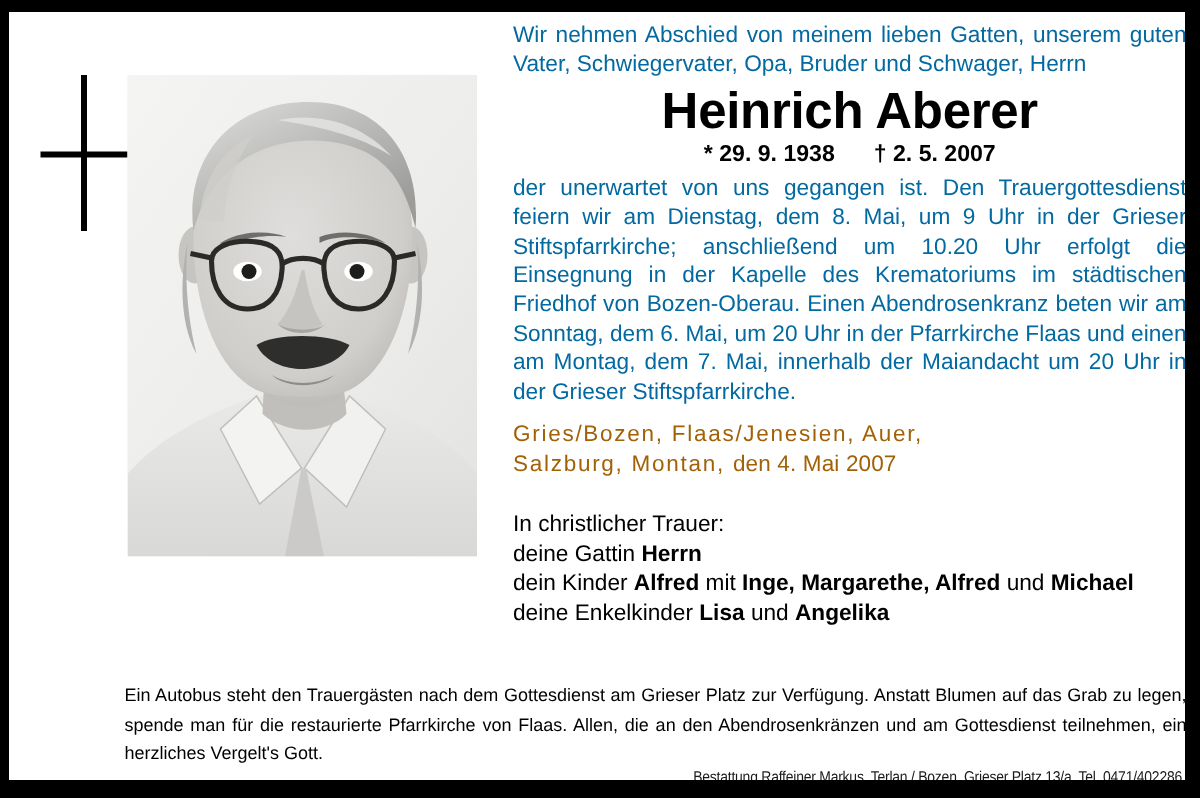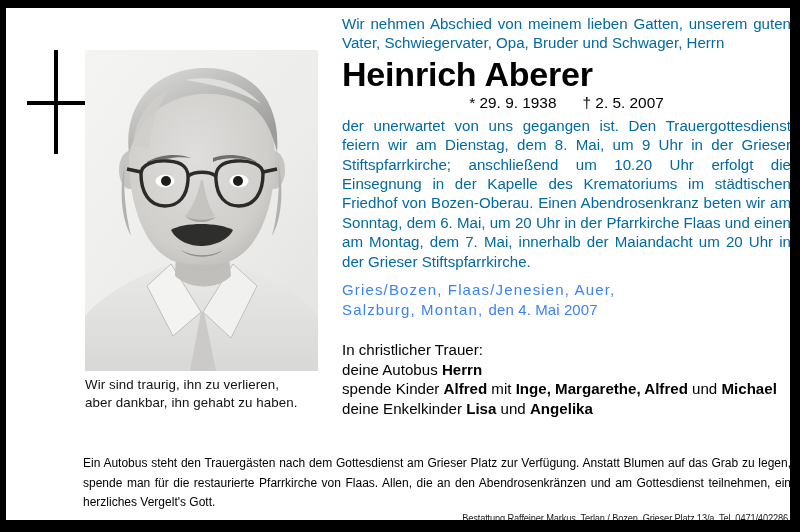--- a/index.html
+++ b/index.html
@@ -96,42 +96,43 @@
     font-size: 15.1px;
     line-height: 19.4px;
     text-align: justify;
     text-justify: inter-word;
     margin: 0;
     color: #0369a1;
   }
   .para.lead { margin-bottom: 2px; }
 
   #deceased-name {
+    text-align: center;
     font-size: 34px;
     font-weight: bold;
     letter-spacing: -0.2px;
     line-height: 38px;
     margin: 1px 0 0 0;
     white-space: nowrap;
   }
   #life-dates {
     text-align: center;
     font-size: 15.4px;
-    font-weight: normal;
+    font-weight: bold;
     line-height: 20px;
     margin: 0 0 3px 0;
   }
   #life-dates .gap { display: inline-block; width: 26px; }
 
   #places-line {
     font-size: 15px;
     line-height: 20px;
     letter-spacing: 1.15px;
     margin: 9px 0 0 0;
-    color: #3b82f6;
+    color: #a16207;
   }
   #places-line .tight { letter-spacing: 0.1px; }
 
   #mourners {
     margin-top: 20px;
     font-size: 15.1px;
     line-height: 19.6px;
   }
   #mourners .m-line { white-space: normal; }
   #mourners b { font-weight: bold; }
@@ -239,24 +240,20 @@
         <path d="M100 166 C108 171 126 171 132 166 C124 174 108 174 100 166 Z" fill="#a6a5a2"></path>
 
         <path d="M86 180 C98 172 134 172 148 180 C142 192 126 196 116 196 C106 196 92 192 86 180 Z" fill="#2e2e2c"></path>
 
         <path d="M96 200 C108 207 126 207 138 200 C128 209 106 209 96 200 Z" fill="#8d8c89"></path>
 
         <path d="M92 212 C106 220 130 220 144 212 C132 224 104 224 92 212 Z" fill="#bdbcb9" opacity="0.7"></path>
       </svg>
     </div>
 
-    <div id="photo-caption">
-      <div>Wir sind traurig, ihn zu verlieren,</div>
-      <div>aber dankbar, ihn gehabt zu haben.</div>
-    </div>
 
     <div id="right-column">
 
       <p class="para lead">Wir nehmen Abschied von meinem lieben Gatten, unserem guten Vater, Schwiegervater, Opa, Bruder und Schwager, Herrn</p>
 
       <div id="deceased-name">Heinrich Aberer</div>
 
       <div id="life-dates">
         <span>* 29. 9. 1938</span><span class="gap"></span><span>† 2. 5. 2007</span>
       </div>
@@ -264,23 +261,23 @@
       <p class="para">der unerwartet von uns gegangen ist. Den Trauergottesdienst feiern wir am Dienstag, dem 8. Mai, um 9 Uhr in der Grieser Stiftspfarrkirche; anschließend um 10.20 Uhr erfolgt die Einsegnung in der Kapelle des Krematoriums im städtischen Friedhof von Bozen-Oberau. Einen Abendrosenkranz beten wir am Sonntag, dem 6. Mai, um 20 Uhr in der Pfarrkirche Flaas und einen am Montag, dem 7. Mai, innerhalb der Maiandacht um 20 Uhr in der Grieser Stiftspfarrkirche.</p>
 
       <div id="places-line">
         <div>Gries/Bozen, Flaas/Jenesien, Auer,</div>
         <div><span>Salzburg, Montan, </span><span class="tight">den 4. Mai 2007</span></div>
       </div>
 
       <div id="mourners">
         <div class="m-line">In christlicher Trauer:</div>
 
-        <div class="m-line"><span>deine Autobus </span><b>Herrn</b></div>
-
-        <div class="m-line"><span>spende Kinder </span><b>Alfred</b><span> mit </span><b>Inge, Margarethe, Alfred</b><span> und </span><b>Michael</b></div>
+        <div class="m-line"><span>deine Gattin </span><b>Herrn</b></div>
+
+        <div class="m-line"><span>dein Kinder </span><b>Alfred</b><span> mit </span><b>Inge, Margarethe, Alfred</b><span> und </span><b>Michael</b></div>
 
         <div class="m-line"><span>deine Enkelkinder </span><b>Lisa</b><span> und </span><b>Angelika</b></div>
 
       </div>
     </div>
 
     <p id="closing-note">Ein Autobus steht den Trauergästen nach dem Gottesdienst am Grieser Platz zur Verfügung. Anstatt Blumen auf das Grab zu legen, spende man für die restaurierte Pfarrkirche von Flaas. Allen, die an den Abendrosenkränzen und am Gottesdienst teilnehmen, ein herzliches Vergelt's Gott.</p>
 
     <div id="imprint">Bestattung Raffeiner Markus, Terlan / Bozen, Grieser Platz 13/a, Tel. 0471/402286</div>
 

